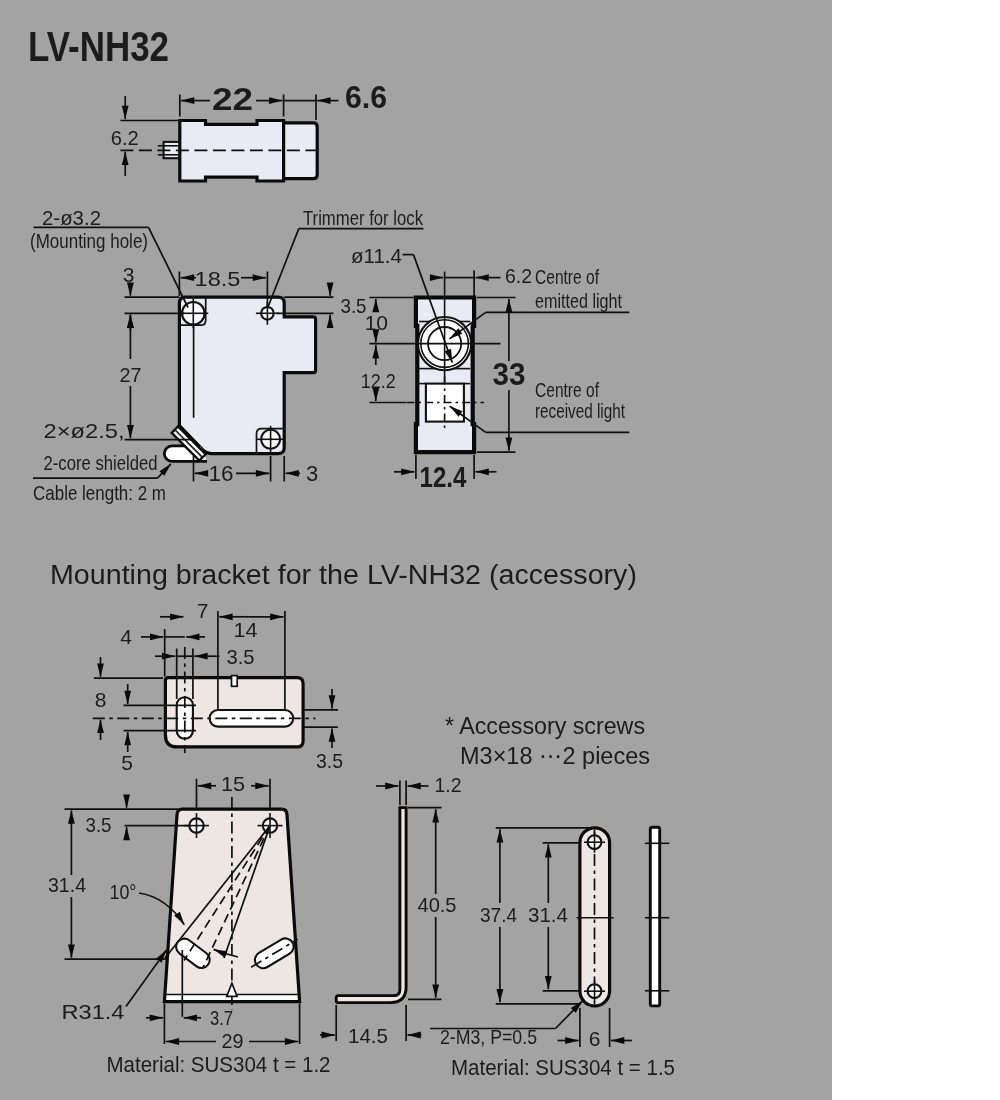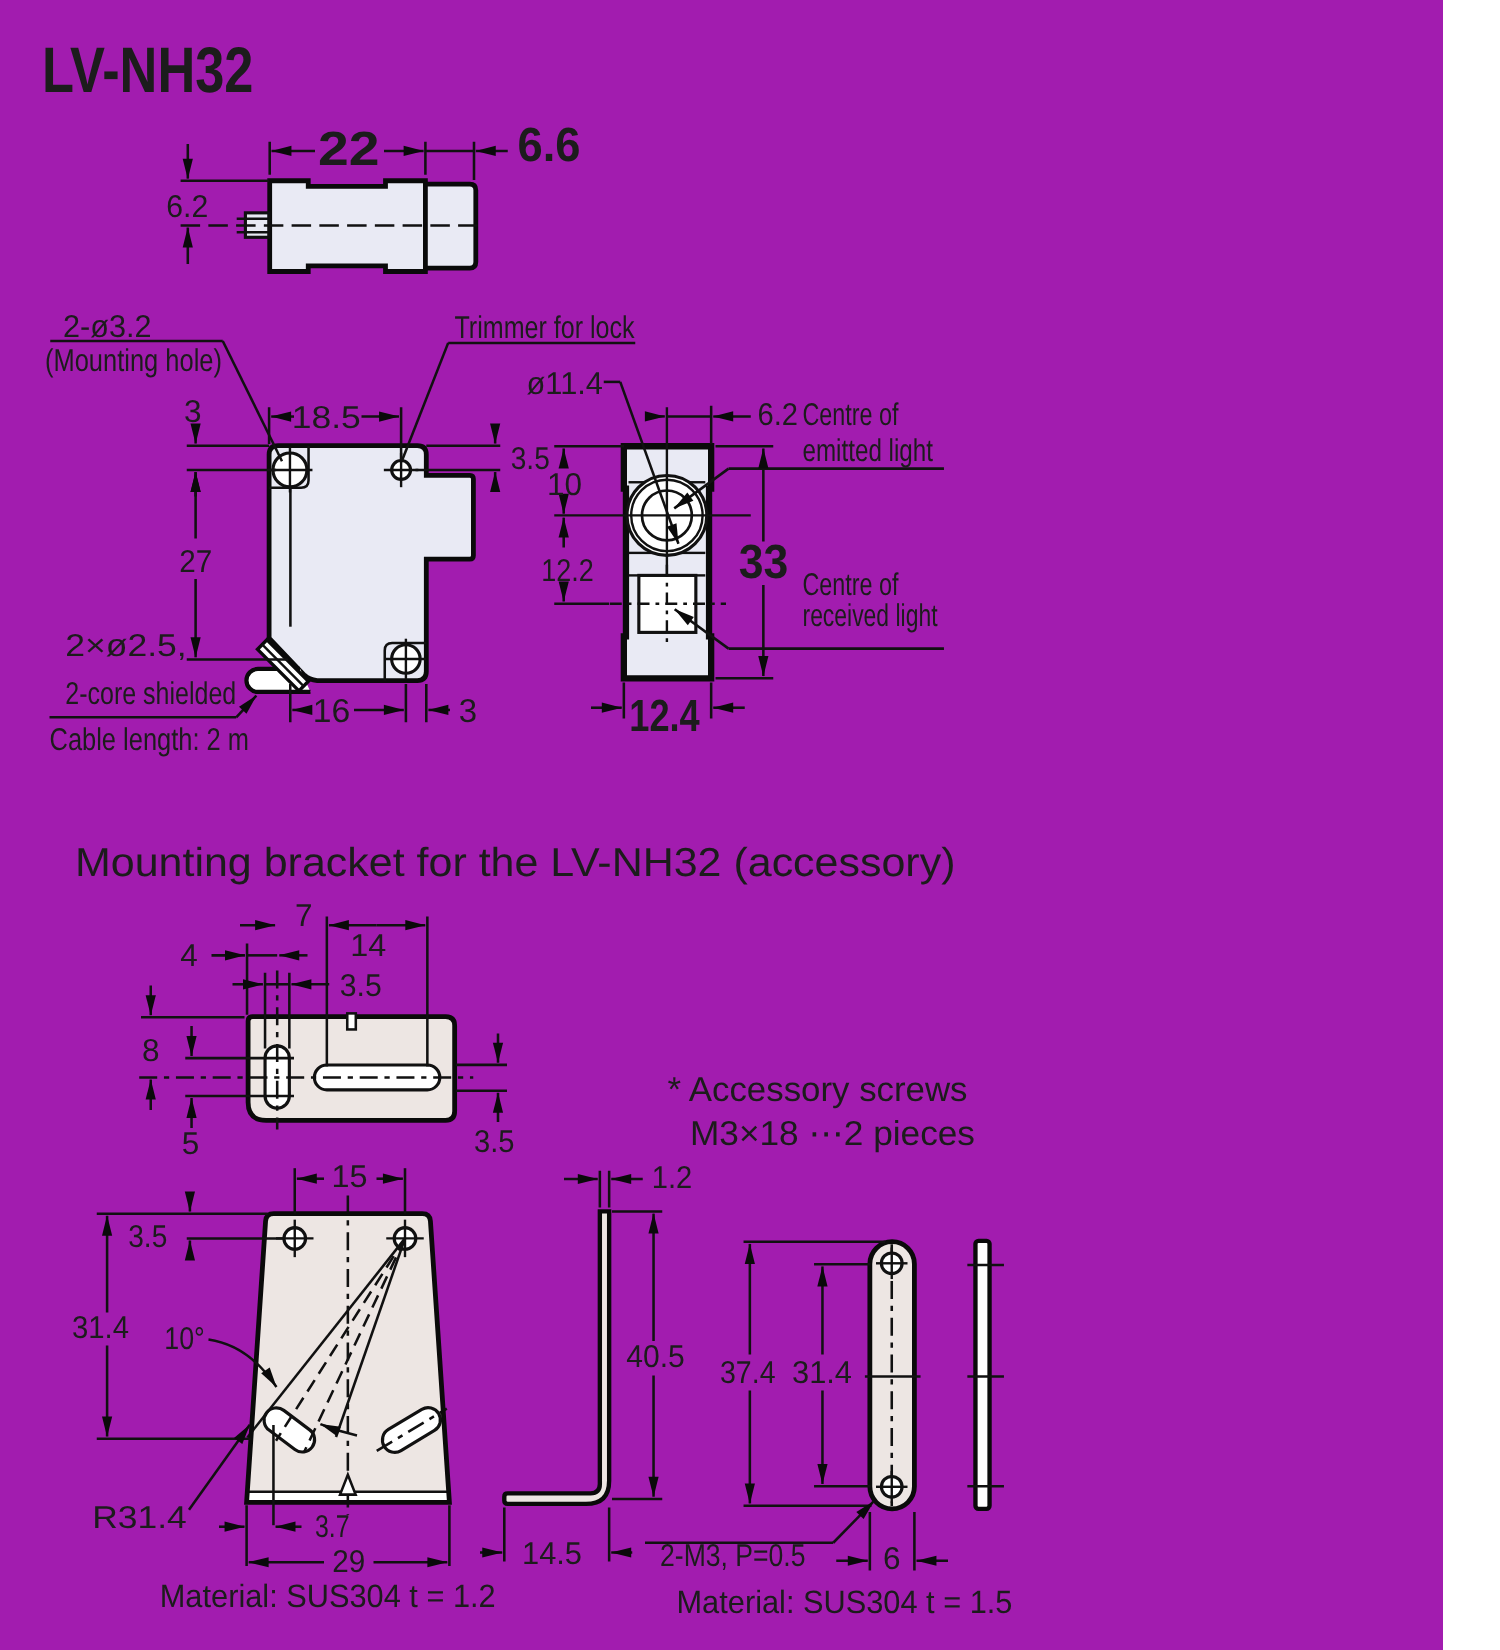--- a/index.html
+++ b/index.html
@@ -1,16 +1,16 @@
 <!DOCTYPE html>
 <html><head>
 <meta charset="utf-8">
 <style>
   html,body{margin:0;padding:0;background:#ffffff;}
-  .page{width:962px;height:1100px;position:relative;background:#a21caf;overflow:hidden;}
+  .page{width:832px;height:1100px;position:relative;background:#a3a3a3;overflow:hidden;}
   svg{display:block;}
   text{font-family:"Liberation Sans","DejaVu Sans",sans-serif;fill:#1c1c1c;}
   .dim{font-size:21px;}
   .dim2{font-size:22px;}
   .dimb{font-size:30px;font-weight:bold;}
   .dimb2{font-size:32px;font-weight:bold;}
   .title{font-size:43px;font-weight:bold;}
   .h2{font-size:27px;}
   .note{font-size:23px;}
   .mat{font-size:21.5px;}

